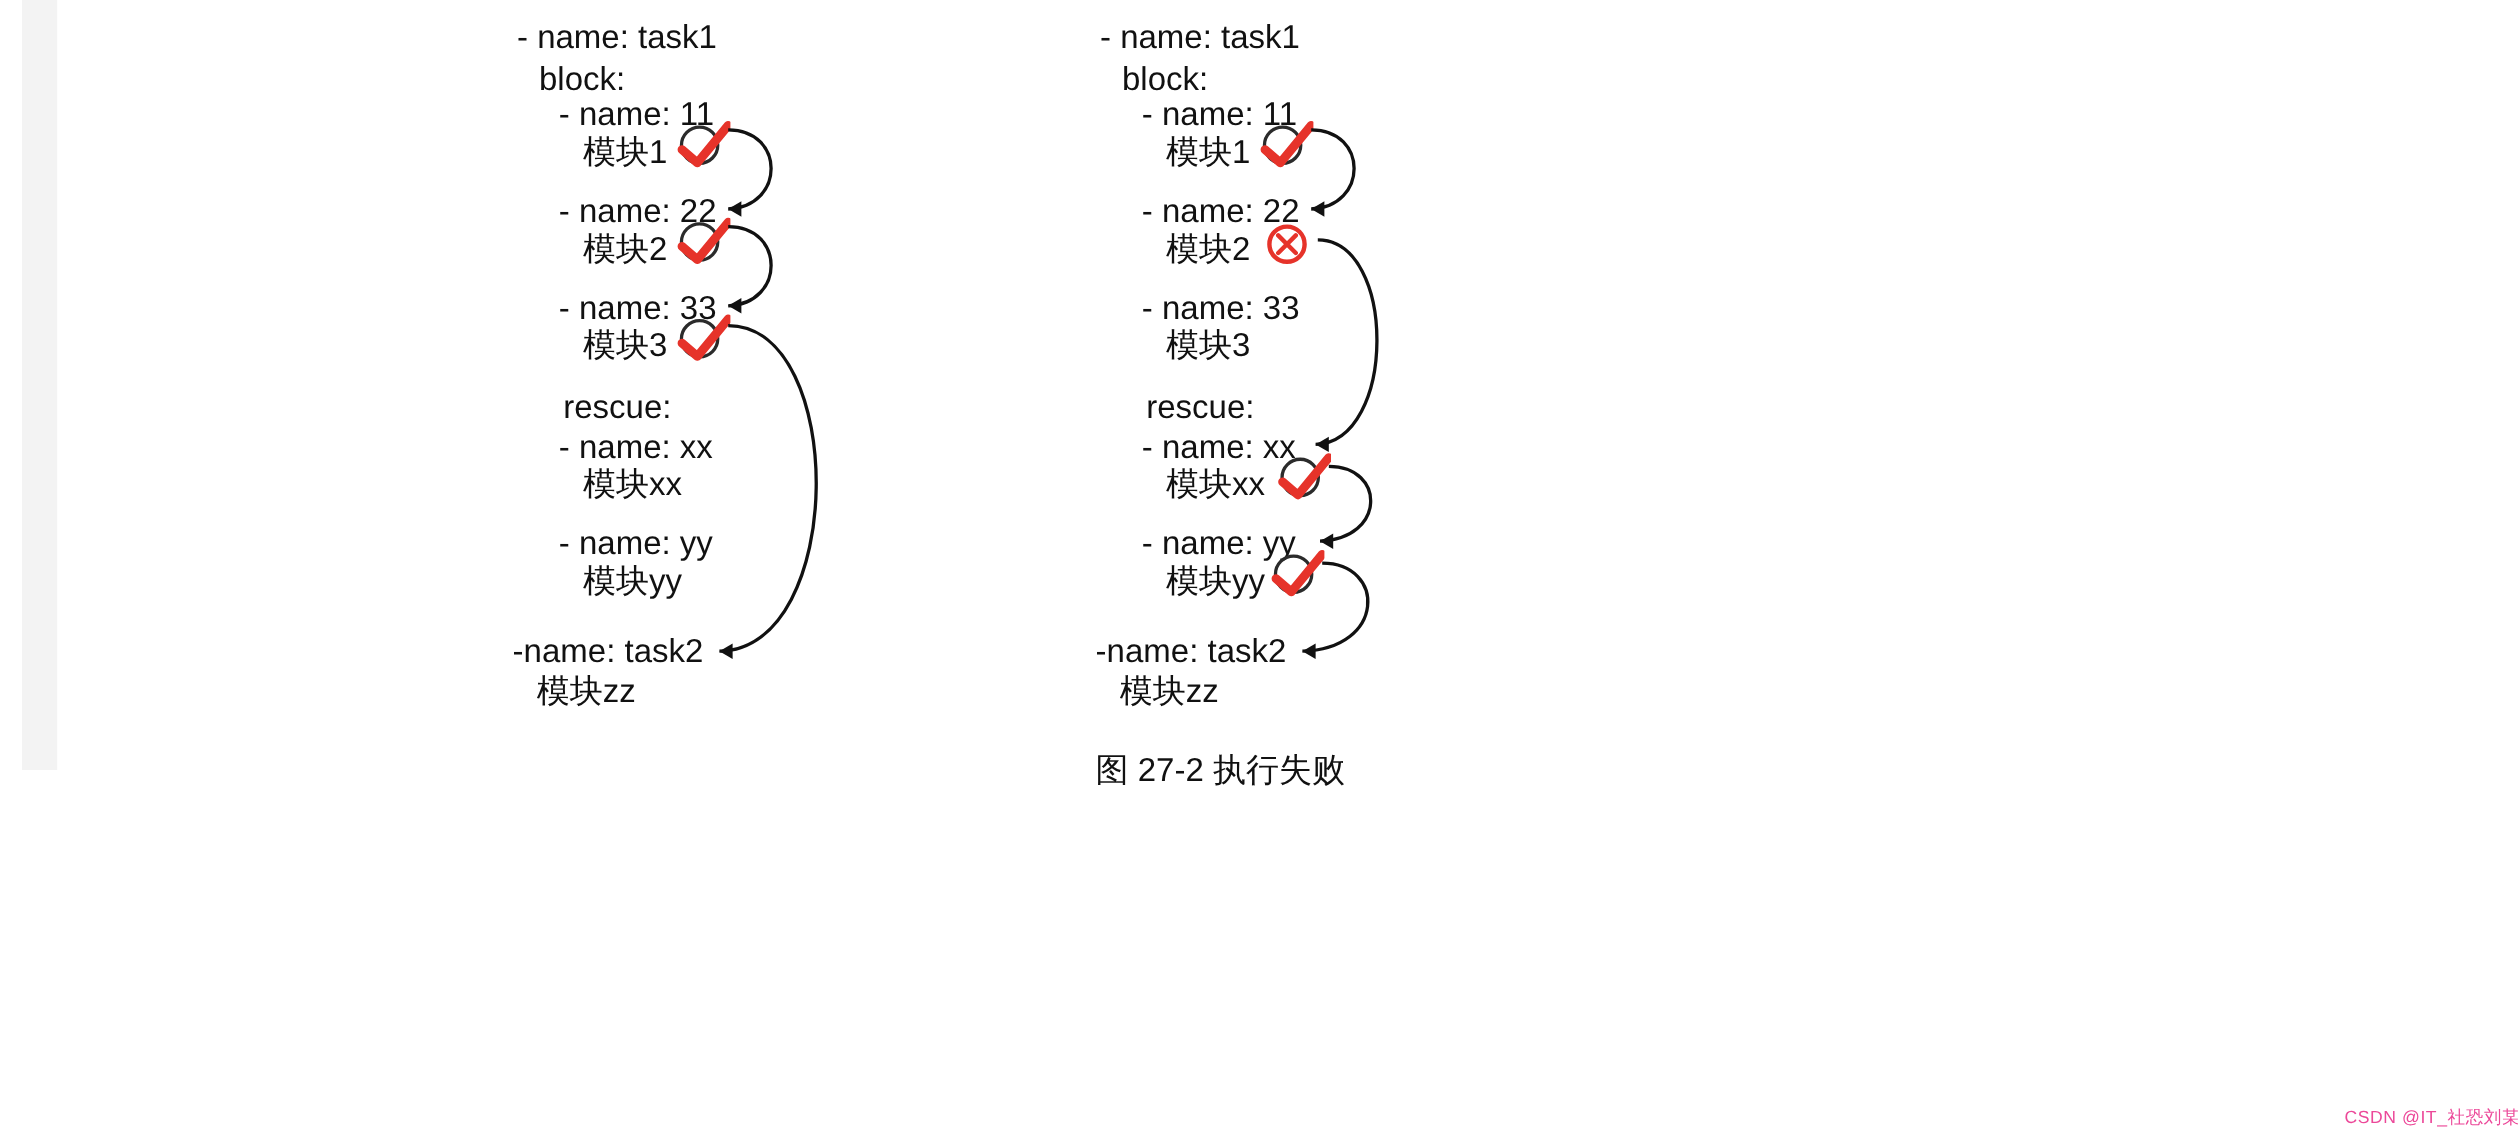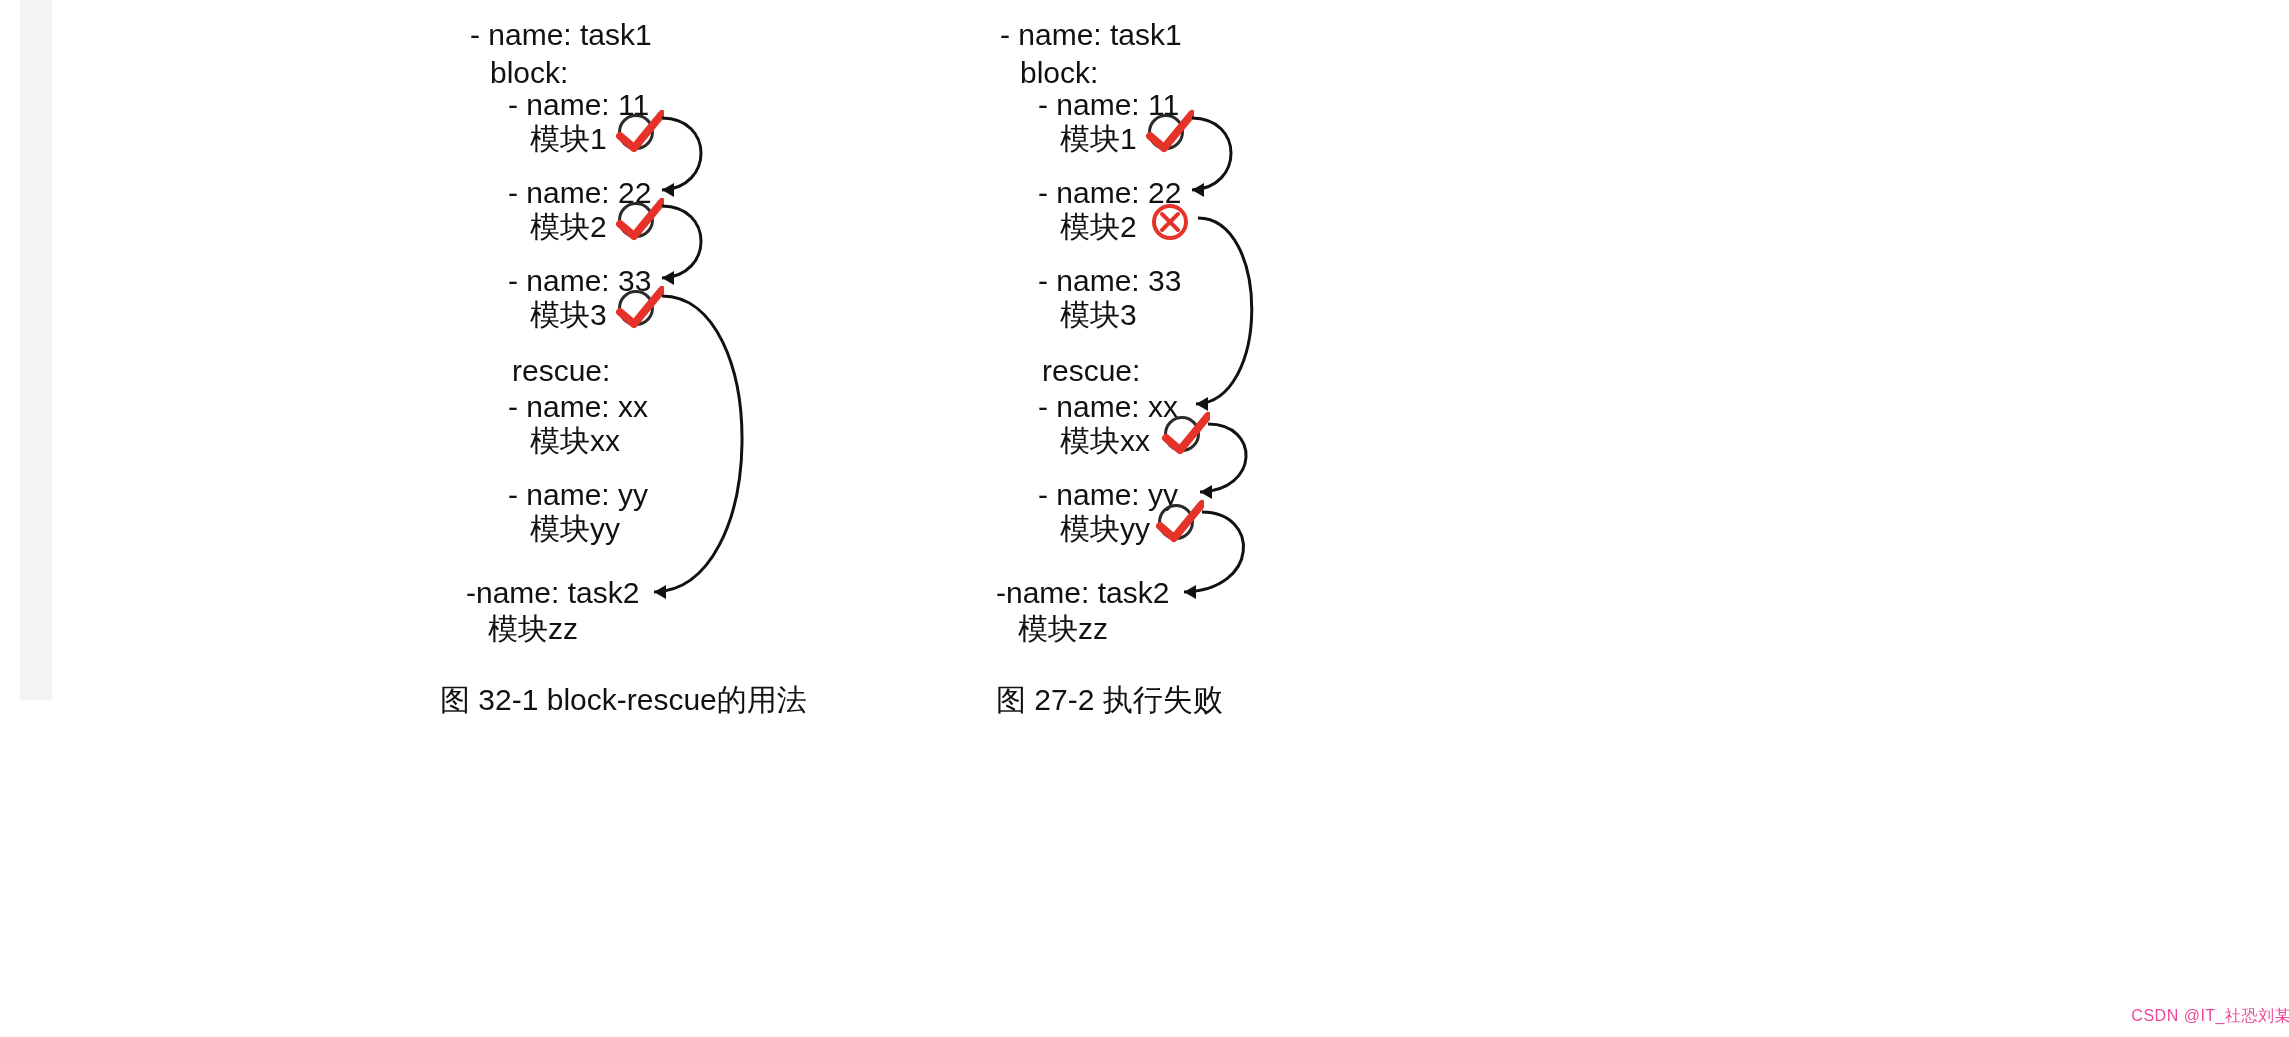--- a/index.html
+++ b/index.html
@@ -67,21 +67,20 @@
   </svg>
   <svg class="arrow" style="left:0;top:0;width:400px;height:700px">
     <path d="M232 206 C284 206 284 276 232 278"></path>
     <path class="head" d="M232 278 l12 -7 l0 14 z"></path>
   </svg>
   <svg class="arrow" style="left:0;top:0;width:400px;height:700px">
     <path d="M232 296 C340 296 340 590 224 592"></path>
     <path class="head" d="M224 592 l12 -7 l0 14 z"></path>
   </svg>
 </div>
-<div class="caption" style="left:420px;top:680px">图 32-1 block-rescue的用法</div>
 
 <div class="diagram right">
   <div class="line" style="left:40px;top:20px">- name: task1</div>
   <div class="line" style="left:60px;top:58px">block:</div>
   <div class="line" style="left:78px;top:90px">- name: 11</div>
   <div class="line" style="left:100px;top:124px">模块1</div>
   <div class="line" style="left:78px;top:178px">- name: 22</div>
   <div class="line" style="left:100px;top:212px">模块2</div>
   <div class="line" style="left:78px;top:266px">- name: 33</div>
   <div class="line" style="left:100px;top:300px">模块3</div>

